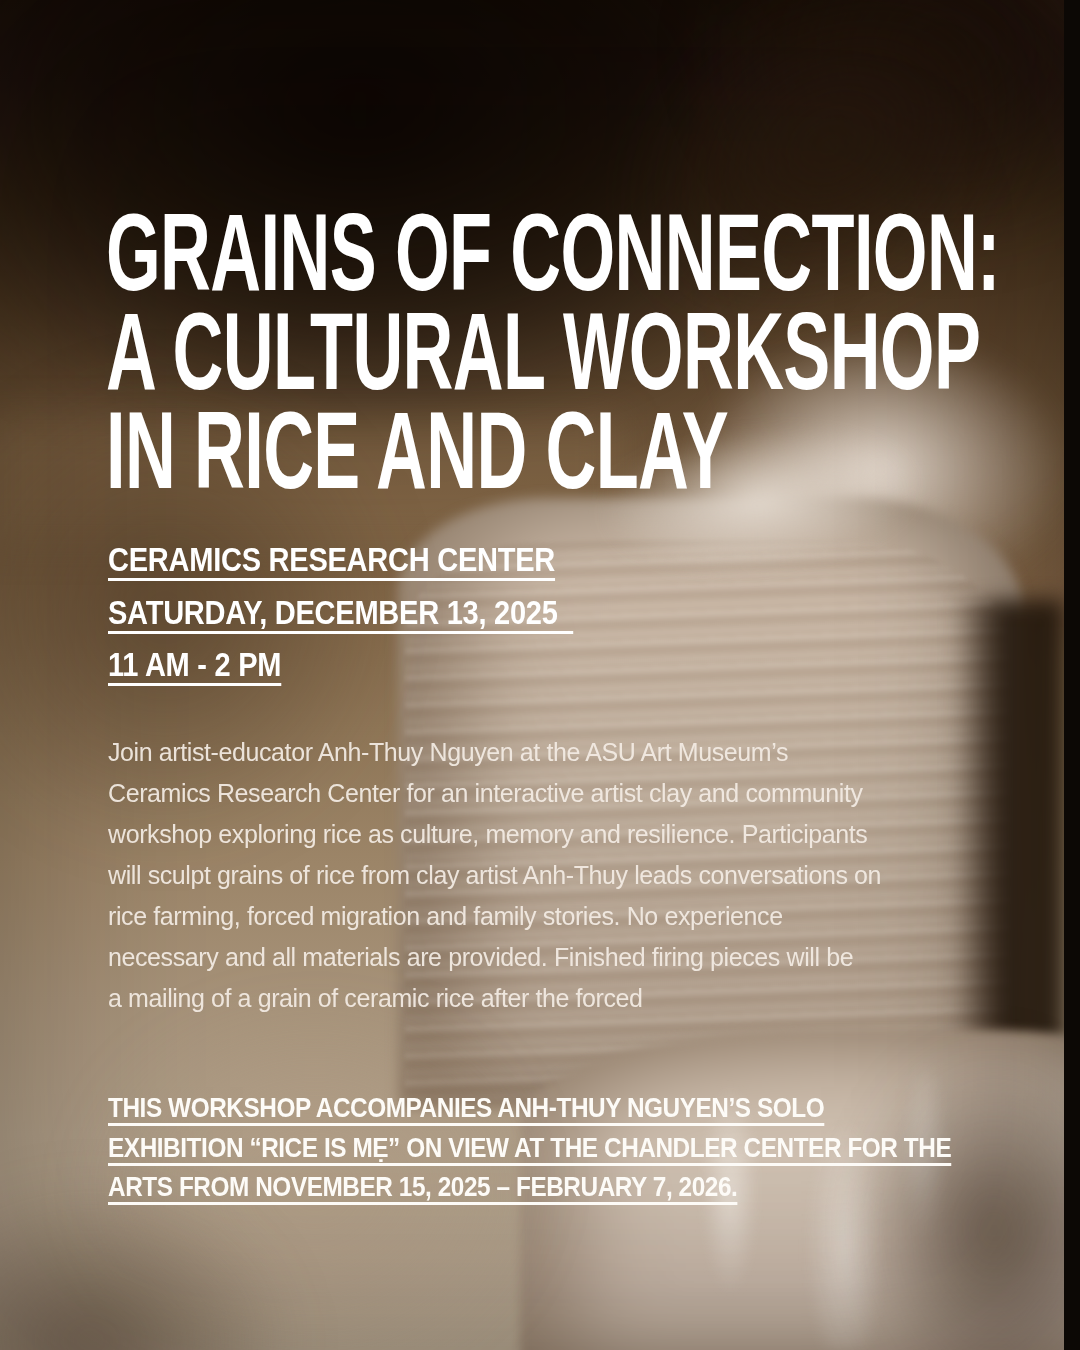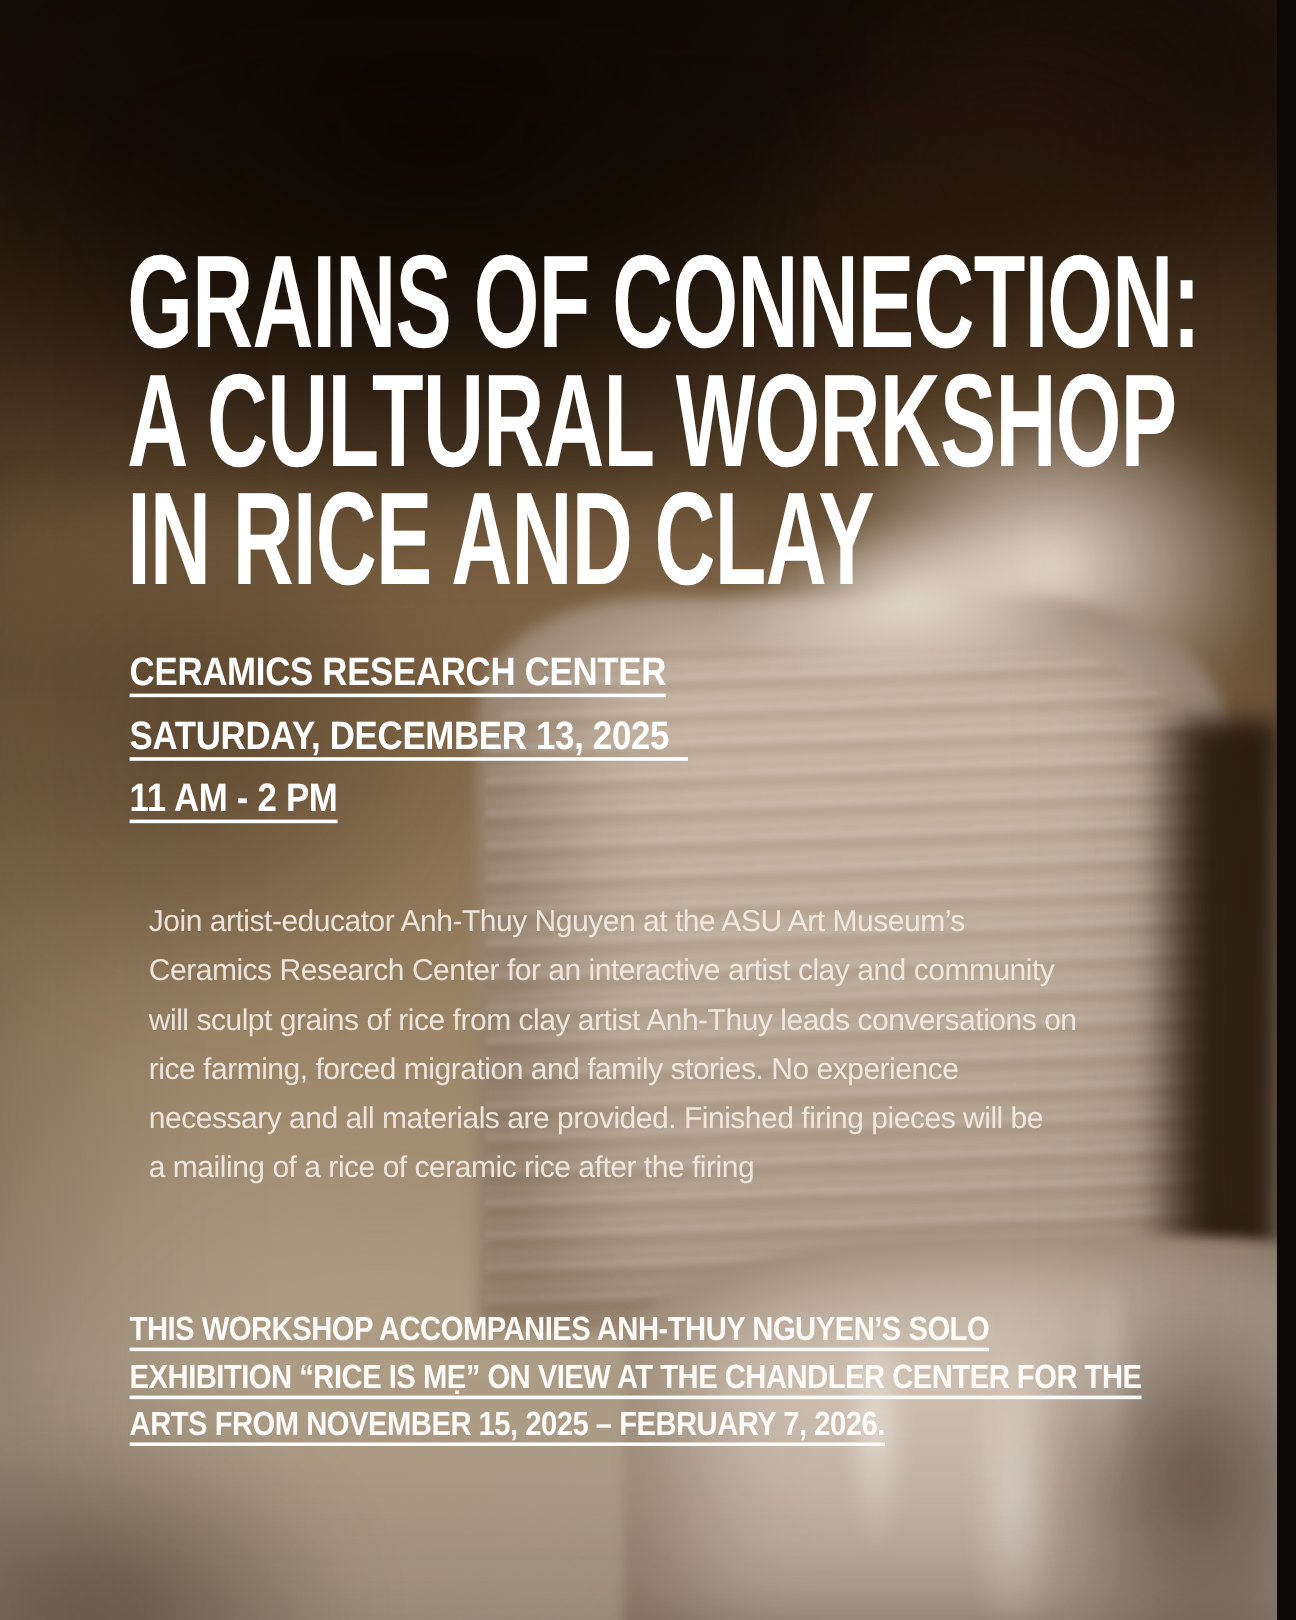--- a/index.html
+++ b/index.html
@@ -149,21 +149,21 @@
     white-space: nowrap; letter-spacing: -0.3px;
   }
   .subhead-line {
     display: block;
     text-decoration: underline;
     text-decoration-thickness: 3px;
     text-underline-offset: 7px;
   }
 
   .body-copy {
-    position: absolute; left: 108px; top: 732px; margin: 16px;
+    position: absolute; left: 108px; top: 732px; margin: 0;
     color: rgba(243,236,228,0.93);
     font-size: 25px; line-height: 41px; letter-spacing: -0.4px;
     font-weight: normal;
   }
   .body-line { display: block; white-space: nowrap; }
 
   .footer-note {
     position: absolute; left: 108px; top: 1088px;
     color: #fdfbf7; font-weight: bold;
     font-size: 28px; line-height: 39.5px; letter-spacing: -0.5px;
@@ -211,24 +211,25 @@
 
   <div class="subhead">
     <div class="subhead-line">CERAMICS RESEARCH CENTER</div>
     <div class="subhead-line">SATURDAY, DECEMBER 13, 2025&nbsp;&nbsp;</div>
     <div class="subhead-line">11 AM - 2 PM</div>
   </div>
 
   <p class="body-copy">
     <span class="body-line">Join artist-educator Anh-Thuy Nguyen at the ASU Art Museum’s</span>
     <span class="body-line">Ceramics Research Center for an interactive artist clay and community</span>
+    <span class="body-line">workshop exploring rice as culture, memory and resilience. Participants</span>
     <span class="body-line">will sculpt grains of rice from clay artist Anh-Thuy leads conversations on</span>
     <span class="body-line">rice farming, forced migration and family stories. No experience</span>
     <span class="body-line">necessary and all materials are provided. Finished firing pieces will be</span>
-    <span class="body-line">a mailing of a rice of ceramic rice after the firing</span>
+    <span class="body-line">a mailing of a grain of ceramic rice after the forced</span>
   </p>
 
   <div class="footer-note">
     <div class="footer-line">THIS WORKSHOP ACCOMPANIES ANH-THUY NGUYEN’S SOLO</div>
     <div class="footer-line">EXHIBITION “RICE IS MẸ” ON VIEW AT THE CHANDLER CENTER FOR THE</div>
     <div class="footer-line">ARTS FROM NOVEMBER 15, 2025 – FEBRUARY 7, 2026.</div>
   </div>
 
 </div>
 

